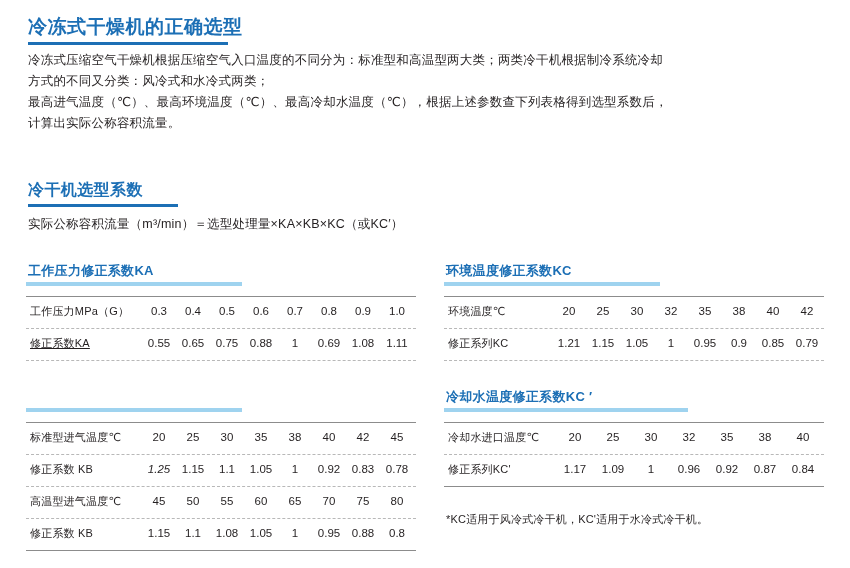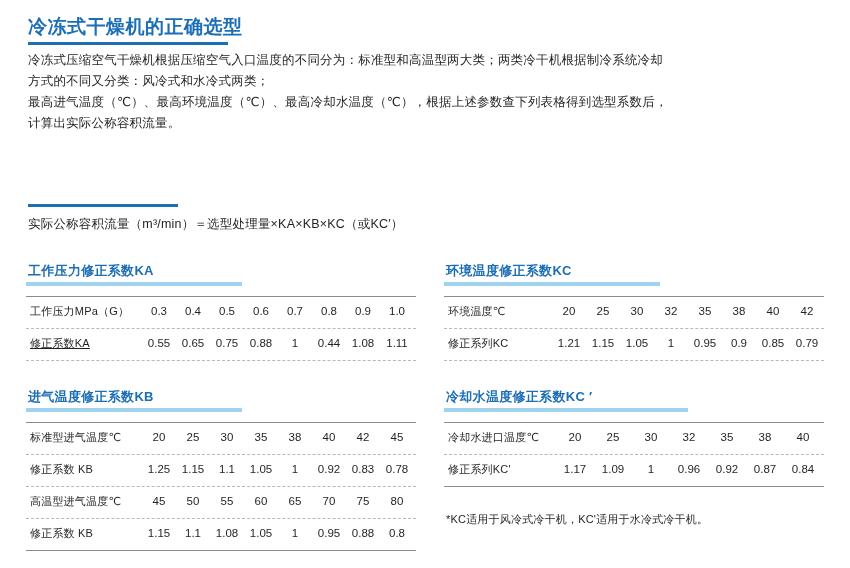--- a/index.html
+++ b/index.html
@@ -133,20 +133,21 @@
   <div class="h1">冷冻式干燥机的正确选型</div>
   <div class="h1-underline"></div>
 
   <div class="para" style="left:28px; top:50px;">
     <div class="para-line">冷冻式压缩空气干燥机根据压缩空气入口温度的不同分为：标准型和高温型两大类；两类冷干机根据制冷系统冷却</div>
     <div class="para-line">方式的不同又分类：风冷式和水冷式两类；</div>
     <div class="para-line">最高进气温度（℃）、最高环境温度（℃）、最高冷却水温度（℃），根据上述参数查下列表格得到选型系数后，</div>
     <div class="para-line">计算出实际公称容积流量。</div>
   </div>
 
+  <div class="h2" style="left:28px; top:180px;">冷干机选型系数</div>
   <div class="h2-underline" style="left:28px; top:204px; width:150px;"></div>
 
   <div class="formula" style="left:28px; top:216px;">实际公称容积流量（m³/min）＝选型处理量×KA×KB×KC（或KC′）</div>
 
   <div class="h3" style="left:28px; top:262px;">工作压力修正系数KA</div>
   <div class="h3-bar" style="left:26px; top:282px; width:216px;"></div>
 
   <div class="solid-line" style="left:26px; top:296px; width:390px;"></div>
 
   <div class="row" style="position:absolute; left:26px; top:296px; width:390px;">
@@ -166,21 +167,21 @@
   <div class="dash-line" style="left:26px; top:328px; width:390px;"></div>
 
   <div class="row" style="position:absolute; left:26px; top:328px; width:390px;">
     <div class="row-label" style="width:112px; padding-left:4px;text-decoration:underline;">修正系数KA</div>
     <div class="cells">
       <div class="cell" style="width:34px;">0.55</div>
       <div class="cell" style="width:34px;">0.65</div>
       <div class="cell" style="width:34px;">0.75</div>
       <div class="cell" style="width:34px;">0.88</div>
       <div class="cell" style="width:34px;">1</div>
-      <div class="cell" style="width:34px;">0.44</div>
+      <div class="cell" style="width:34px;">0.69</div>
       <div class="cell" style="width:34px;">1.08</div>
       <div class="cell" style="width:34px;">1.11</div>
     </div>
   </div>
 
   <div class="dash-line" style="left:26px; top:360px; width:390px;"></div>
 
   <div class="h3" style="left:446px; top:262px;">环境温度修正系数KC</div>
   <div class="h3-bar" style="left:444px; top:282px; width:216px;"></div>
 
@@ -211,21 +212,20 @@
       <div class="cell" style="width:34px;">1</div>
       <div class="cell" style="width:34px;">0.95</div>
       <div class="cell" style="width:34px;">0.9</div>
       <div class="cell" style="width:34px;">0.85</div>
       <div class="cell" style="width:34px;">0.79</div>
     </div>
   </div>
 
   <div class="dash-line" style="left:444px; top:360px; width:380px;"></div>
 
-  <div class="h3" style="left:28px; top:388px;">进气温度修正系数KB</div>
   <div class="h3-bar" style="left:26px; top:408px; width:216px;"></div>
 
   <div class="solid-line" style="left:26px; top:422px; width:390px;"></div>
 
   <div class="row" style="position:absolute; left:26px; top:422px; width:390px;">
     <div class="row-label" style="width:112px; padding-left:4px;">标准型进气温度℃</div>
     <div class="cells">
       <div class="cell" style="width:34px;">20</div>
       <div class="cell" style="width:34px;">25</div>
       <div class="cell" style="width:34px;">30</div>
@@ -235,21 +235,21 @@
       <div class="cell" style="width:34px;">42</div>
       <div class="cell" style="width:34px;">45</div>
     </div>
   </div>
 
   <div class="dash-line" style="left:26px; top:454px; width:390px;"></div>
 
   <div class="row" style="position:absolute; left:26px; top:454px; width:390px;">
     <div class="row-label" style="width:112px; padding-left:4px;">修正系数 KB</div>
     <div class="cells">
-      <div class="cell" style="width:34px;">1.25</div>
+      <div class="cell" style="width:34px;font-style:italic;">1.25</div>
       <div class="cell" style="width:34px;">1.15</div>
       <div class="cell" style="width:34px;">1.1</div>
       <div class="cell" style="width:34px;">1.05</div>
       <div class="cell" style="width:34px;">1</div>
       <div class="cell" style="width:34px;">0.92</div>
       <div class="cell" style="width:34px;">0.83</div>
       <div class="cell" style="width:34px;">0.78</div>
     </div>
   </div>
 

